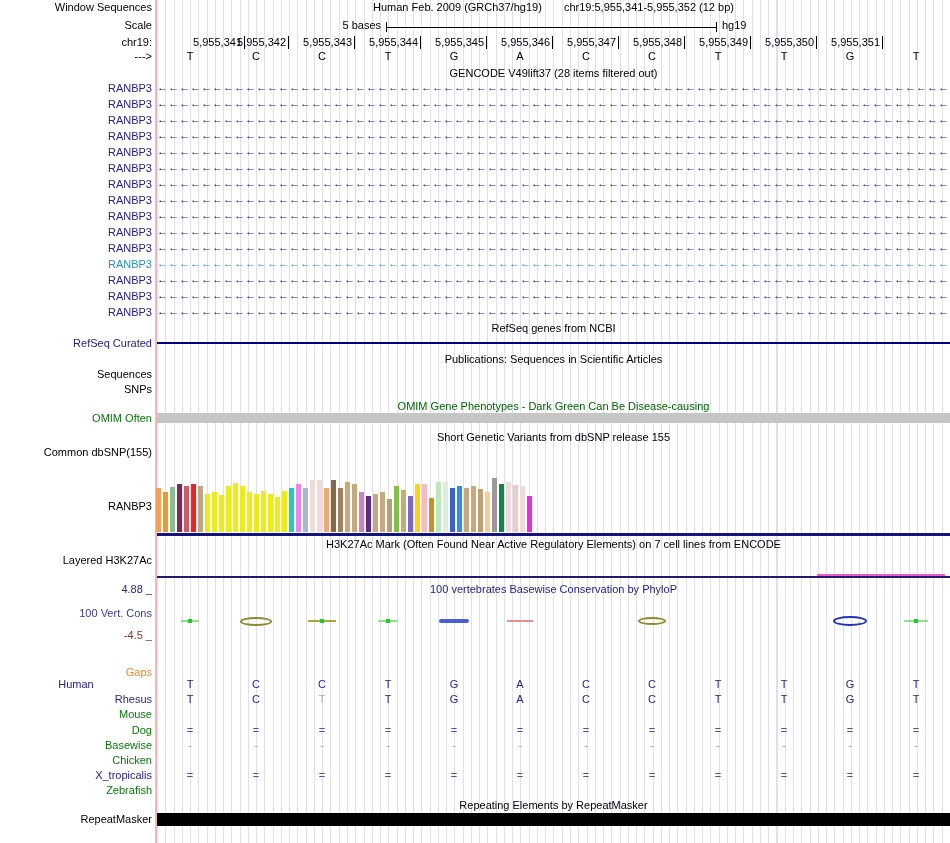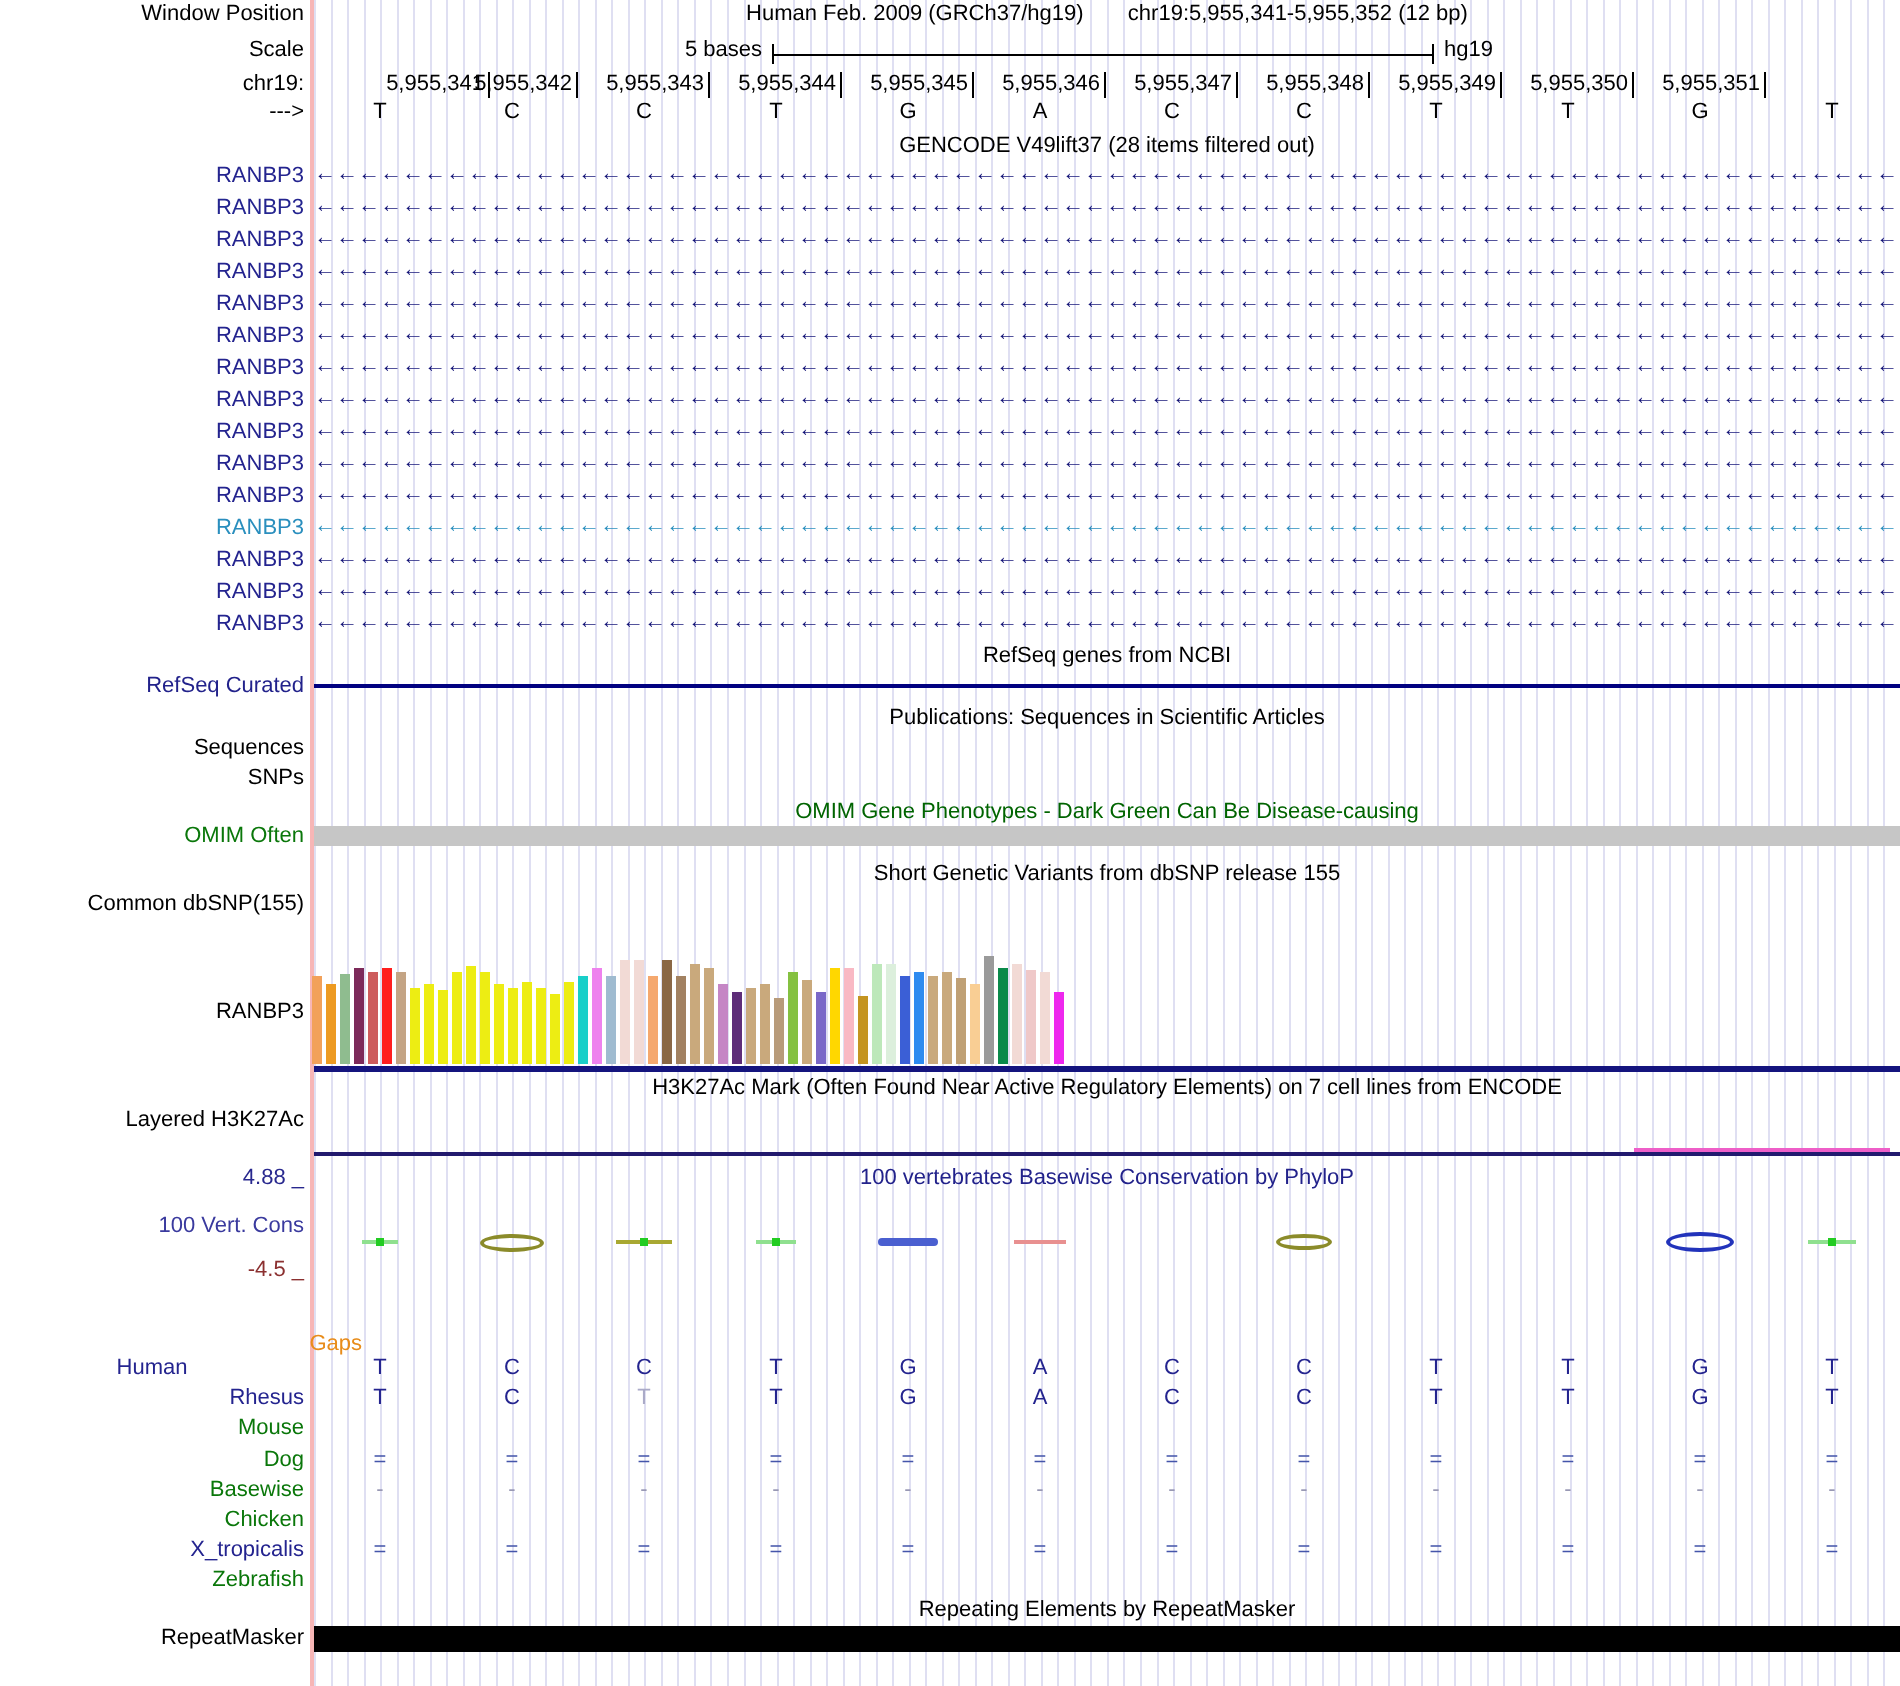--- a/index.html
+++ b/index.html
@@ -26,21 +26,21 @@
   .glyph{position:absolute;}
   .glyph .dot{position:absolute;left:50%;top:-1px;width:4px;height:4px;margin-left:-2px;}
 </style>
 </head>
 <body>
 
 <div id="browser">
   <div class="grid"></div>
   <div class="redline"></div>
 
-  <div class="lbl" style="top:1px">Window Position</div>
+  <div class="lbl" style="top:1px">Window Sequences</div>
   <div class="ctr" style="top:1px">
     <span>Human Feb. 2009 (GRCh37/hg19)</span>
     <span style="display:inline-block;width:16px"></span>
     <span>chr19:5,955,341-5,955,352 (12 bp)</span>
   </div>
 
   <div class="lbl" style="top:19px">Scale</div>
   <div class="abs" style="left:157px;top:19px;width:224px;text-align:right">5 bases</div>
   <div class="abs" style="left:386px;top:22px;width:329px;height:10px;border-left:1px solid #000;border-right:1px solid #000;background:linear-gradient(#000,#000) 0 50%/100% 1px no-repeat"></div>
   <div class="abs" style="left:722px;top:19px">hg19</div>
@@ -238,21 +238,21 @@
       <div class="glyph" style="left: 638px; top: 3px; width: 28px; height: 8px; border: 2px solid rgb(139, 139, 42); border-radius: 50%; box-sizing: border-box;"></div>
       <div class="glyph" style="left: 833px; top: 2px; width: 34px; height: 10px; border: 2px solid rgb(34, 51, 187); border-radius: 50%; box-sizing: border-box;"></div>
       <div class="glyph" style="left: 904px; top: 6px; width: 24px; height: 2px; background: rgb(143, 224, 143);">
         <div class="dot" style="background: rgb(34, 204, 34);"></div>
       </div>
     </div>
   <div class="lbl maroon" style="top:629px">-4.5 _</div>
 
   <div id="multiz-rows" class="abs" style="left:0;top:0;width:950px;height:0">
       <div class="generow" style="top: 666px; height: 13px;">
-        <div class="genelbl" style="color: rgb(232, 140, 26); line-height: 13px; height: 13px; margin-left: 29px;">Gaps</div>
+        <div class="genelbl" style="color: rgb(232, 140, 26); line-height: 13px; height: 13px;">Gaps</div>
       </div>
       <div class="generow" style="top: 678px; height: 13px;">
         <div class="genelbl" style="color: rgb(36, 36, 143); line-height: 13px; height: 13px; text-align: center;">Human</div>
         <div class="cell" style="left: 157px; top: 0px; color: rgb(36, 36, 143);">T</div>
         <div class="cell" style="left: 223px; top: 0px; color: rgb(36, 36, 143);">C</div>
         <div class="cell" style="left: 289px; top: 0px; color: rgb(36, 36, 143);">C</div>
         <div class="cell" style="left: 355px; top: 0px; color: rgb(36, 36, 143);">T</div>
         <div class="cell" style="left: 421px; top: 0px; color: rgb(36, 36, 143);">G</div>
         <div class="cell" style="left: 487px; top: 0px; color: rgb(36, 36, 143);">A</div>
         <div class="cell" style="left: 553px; top: 0px; color: rgb(36, 36, 143);">C</div>

